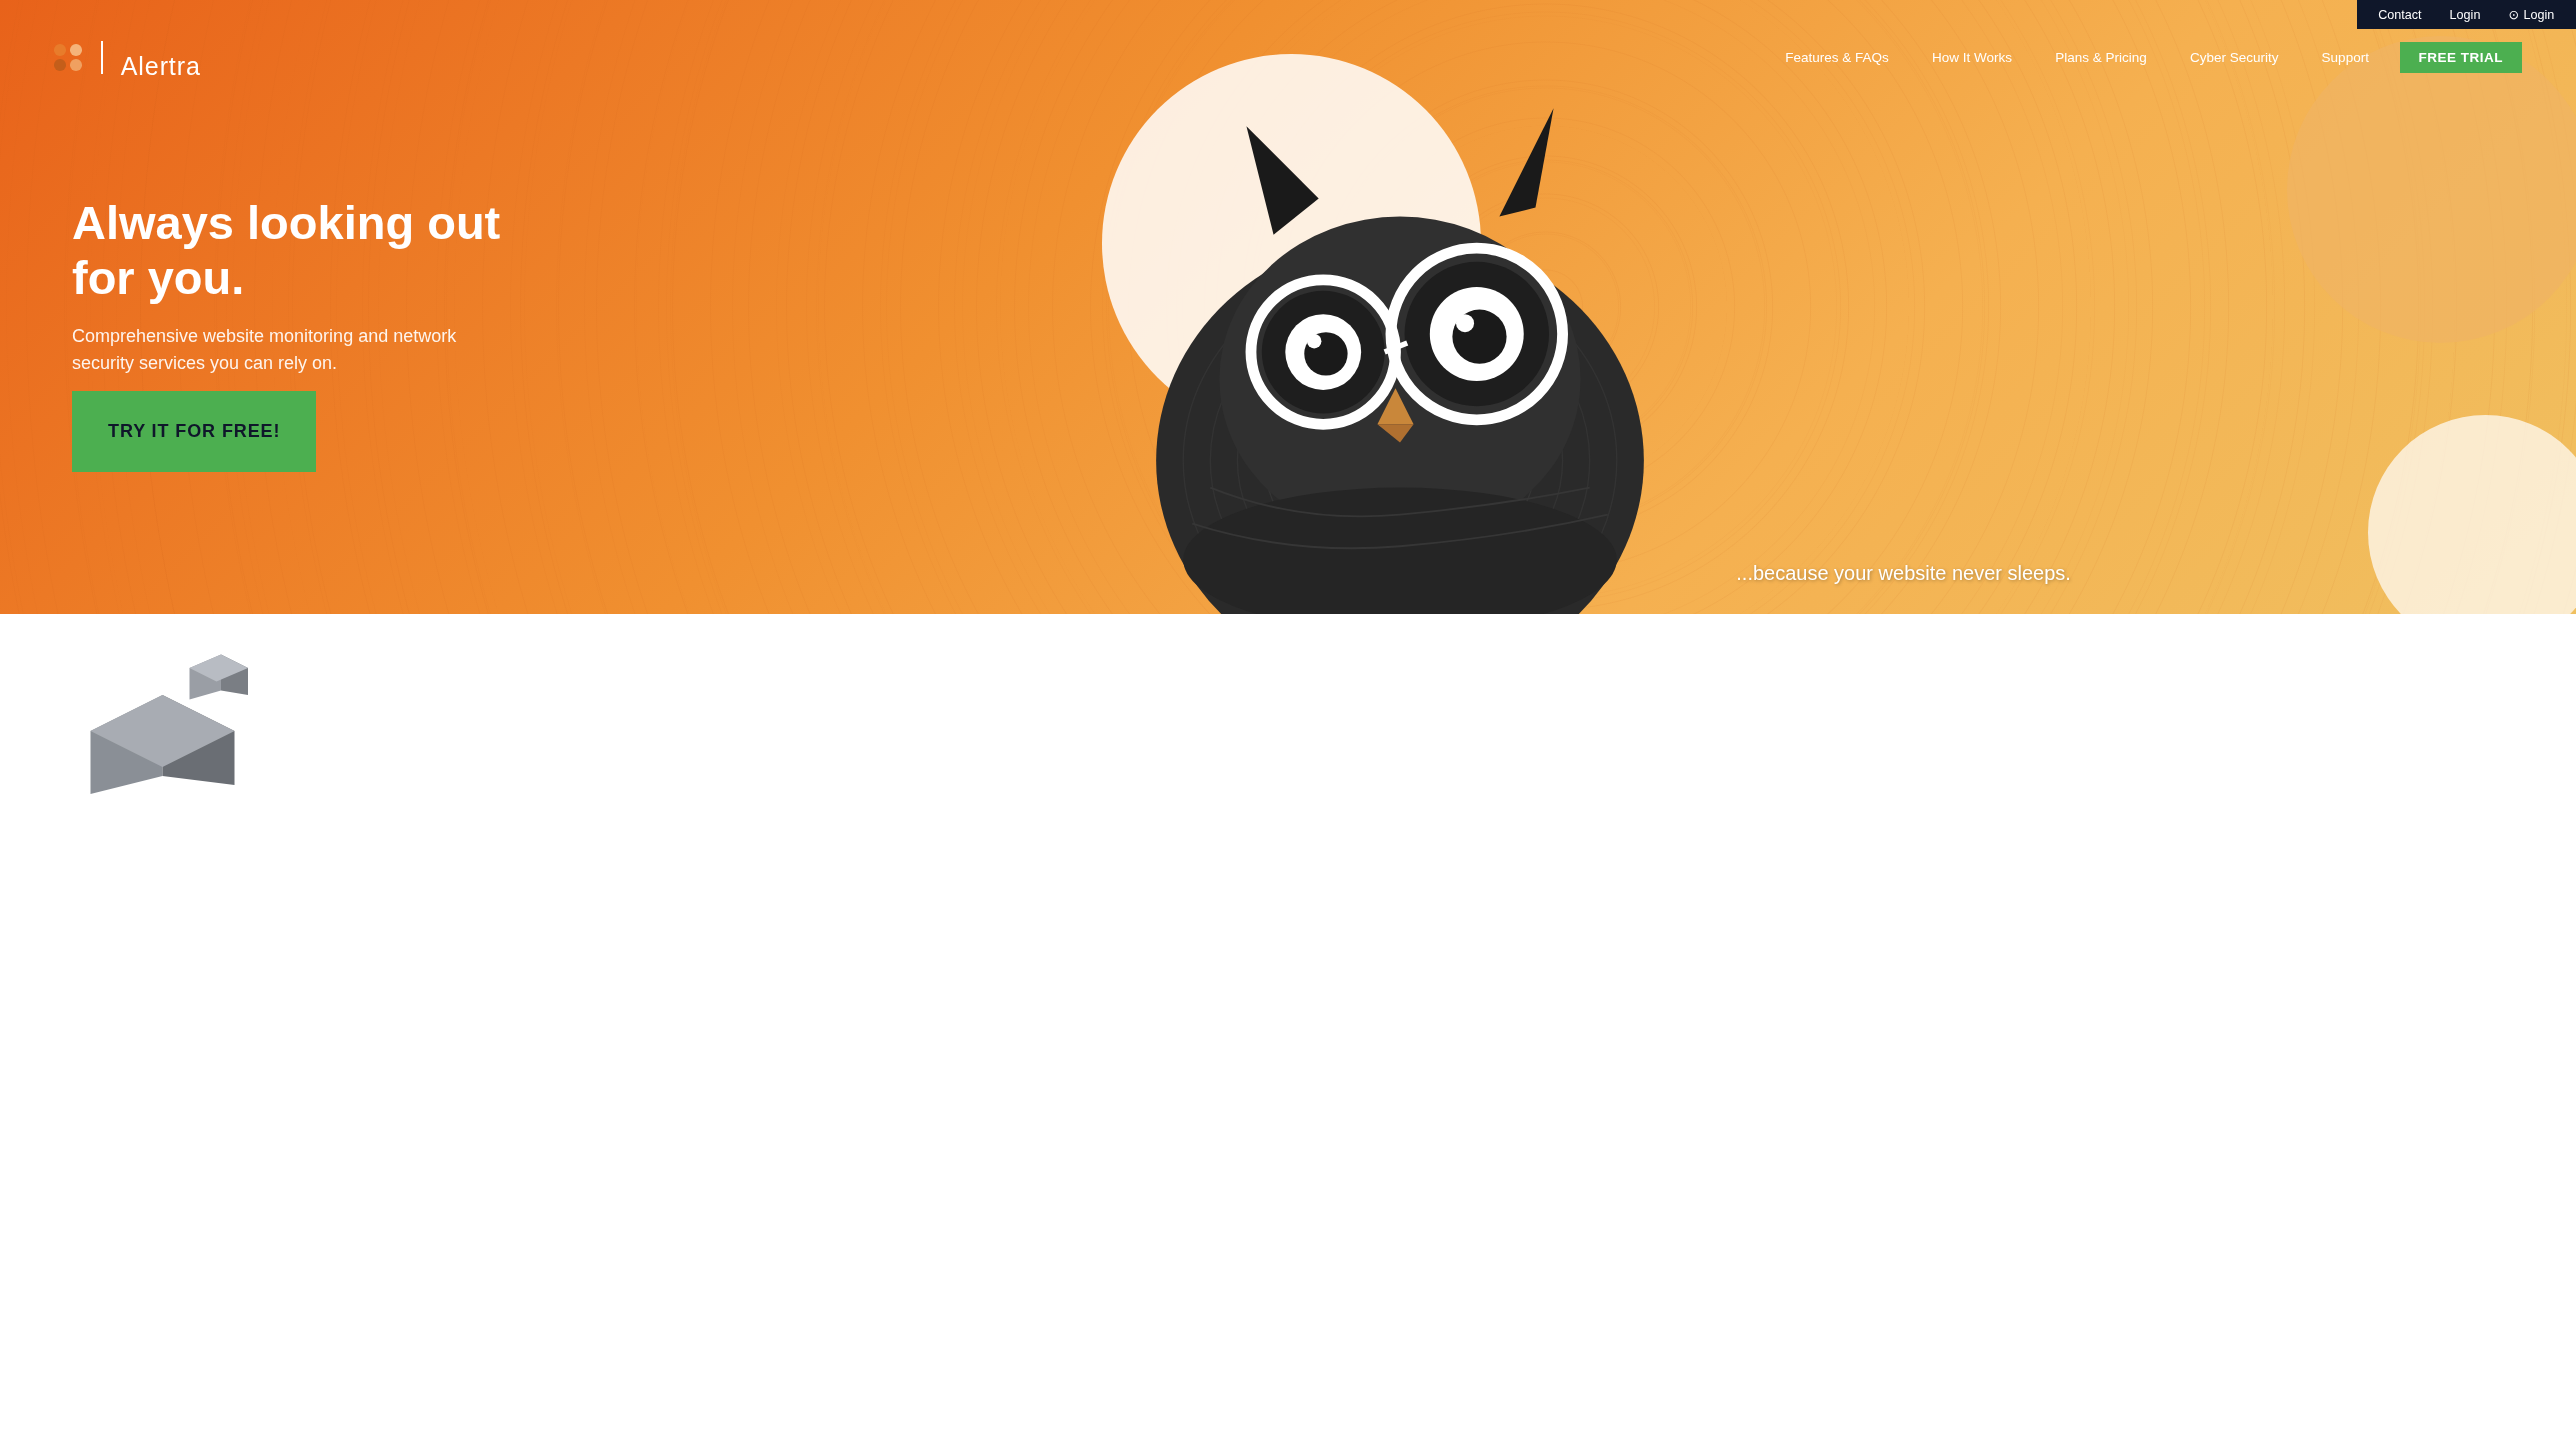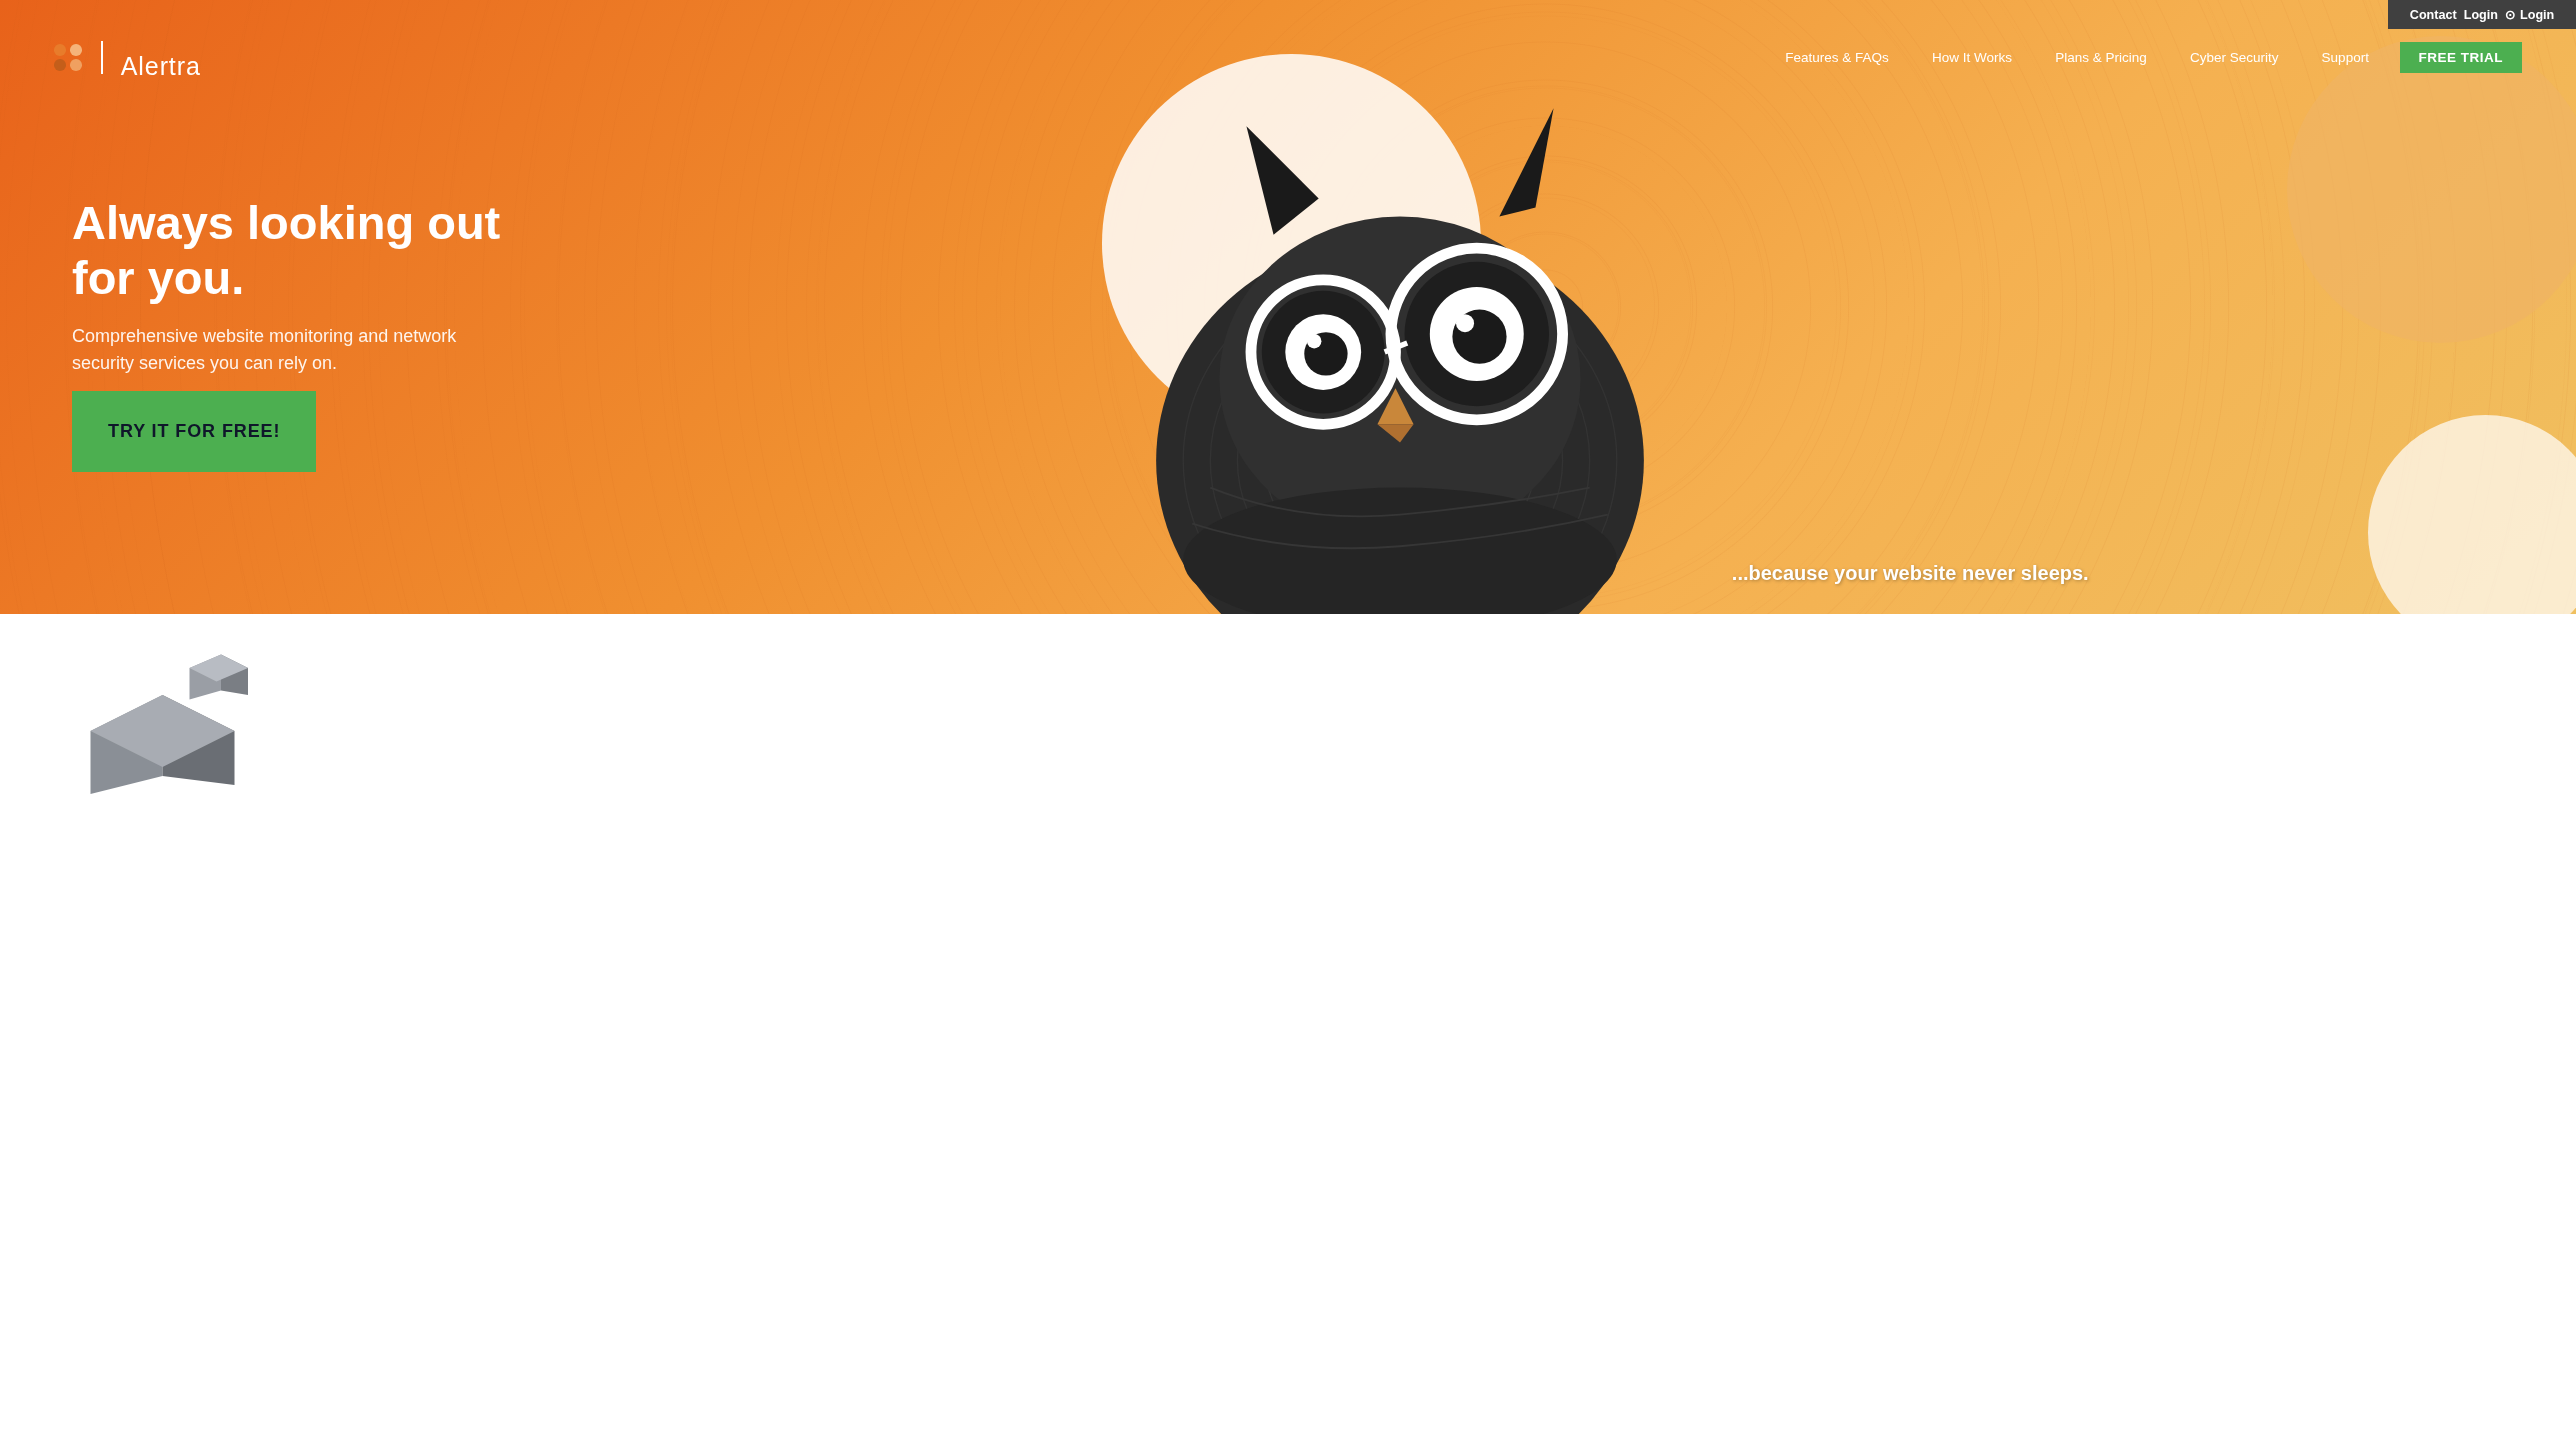--- a/index.html
+++ b/index.html
@@ -3,29 +3,28 @@
   <meta charset="utf-8">
   <style>
     * { margin: 0; padding: 0; box-sizing: border-box; }
     body { font-family: 'Segoe UI', Arial, sans-serif; overflow-x: hidden; background: #fff; }
 
     
     .top-bar {
       position: absolute;
       top: 0;
       right: 0;
-      background: #404040;
-      color: #fff;
-      display: flex;
-      align-items: center;
-      gap: 7px;
+      background: #0f172a;
+      color: #fff;
+      display: flex;
+      align-items: center;
+      gap: 28px;
       padding: 7.2px 21.7px;
       font-size: 12.6px;
       z-index: 100;
-      font-weight: bold;
     }
     .top-bar a {
       color: #fff;
       text-decoration: none;
       font-size: 12.6px;
     }
     .top-bar .login-btn {
       display: flex;
       align-items: center;
       gap: 4.5px;
@@ -214,21 +213,21 @@
     }
 
     
     .owl-tagline {
       position: absolute;
       bottom: 29px;
       left: 50%;
       transform: translateX(-20%);
       color: #fff;
       font-size: 20px;
-      font-weight: 700;
+      font-weight: 400;
       z-index: 30;
       text-shadow: 0.9px 0.9px 3.6px rgba(0,0,0,0.3);
     }
 
     
     .below-hero {
       background: #fff;
       min-height: 162px;
       display: flex;
       align-items: flex-start;

